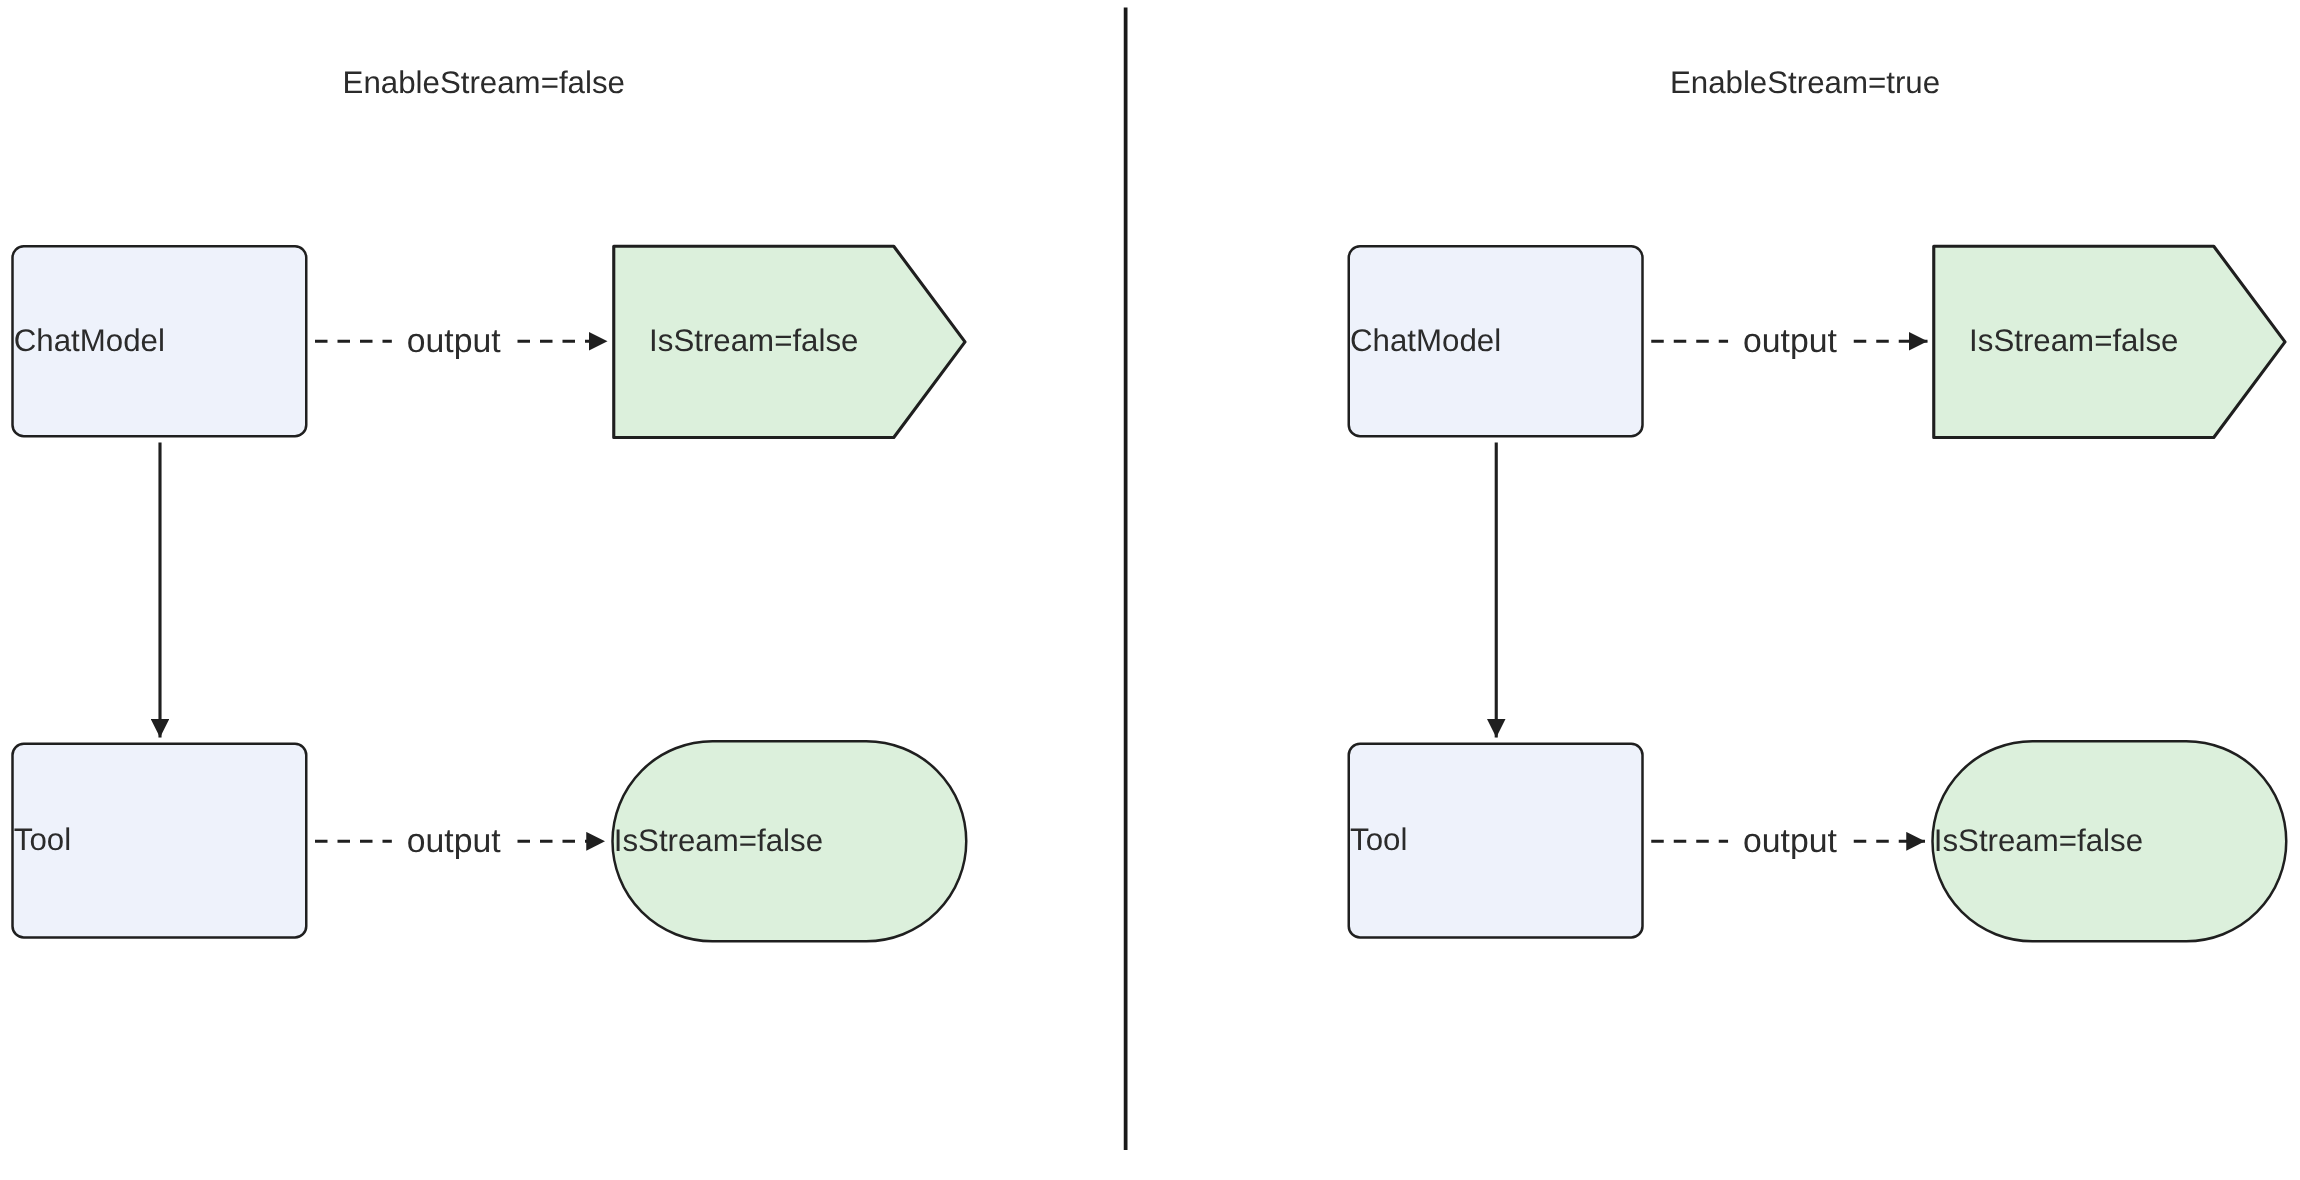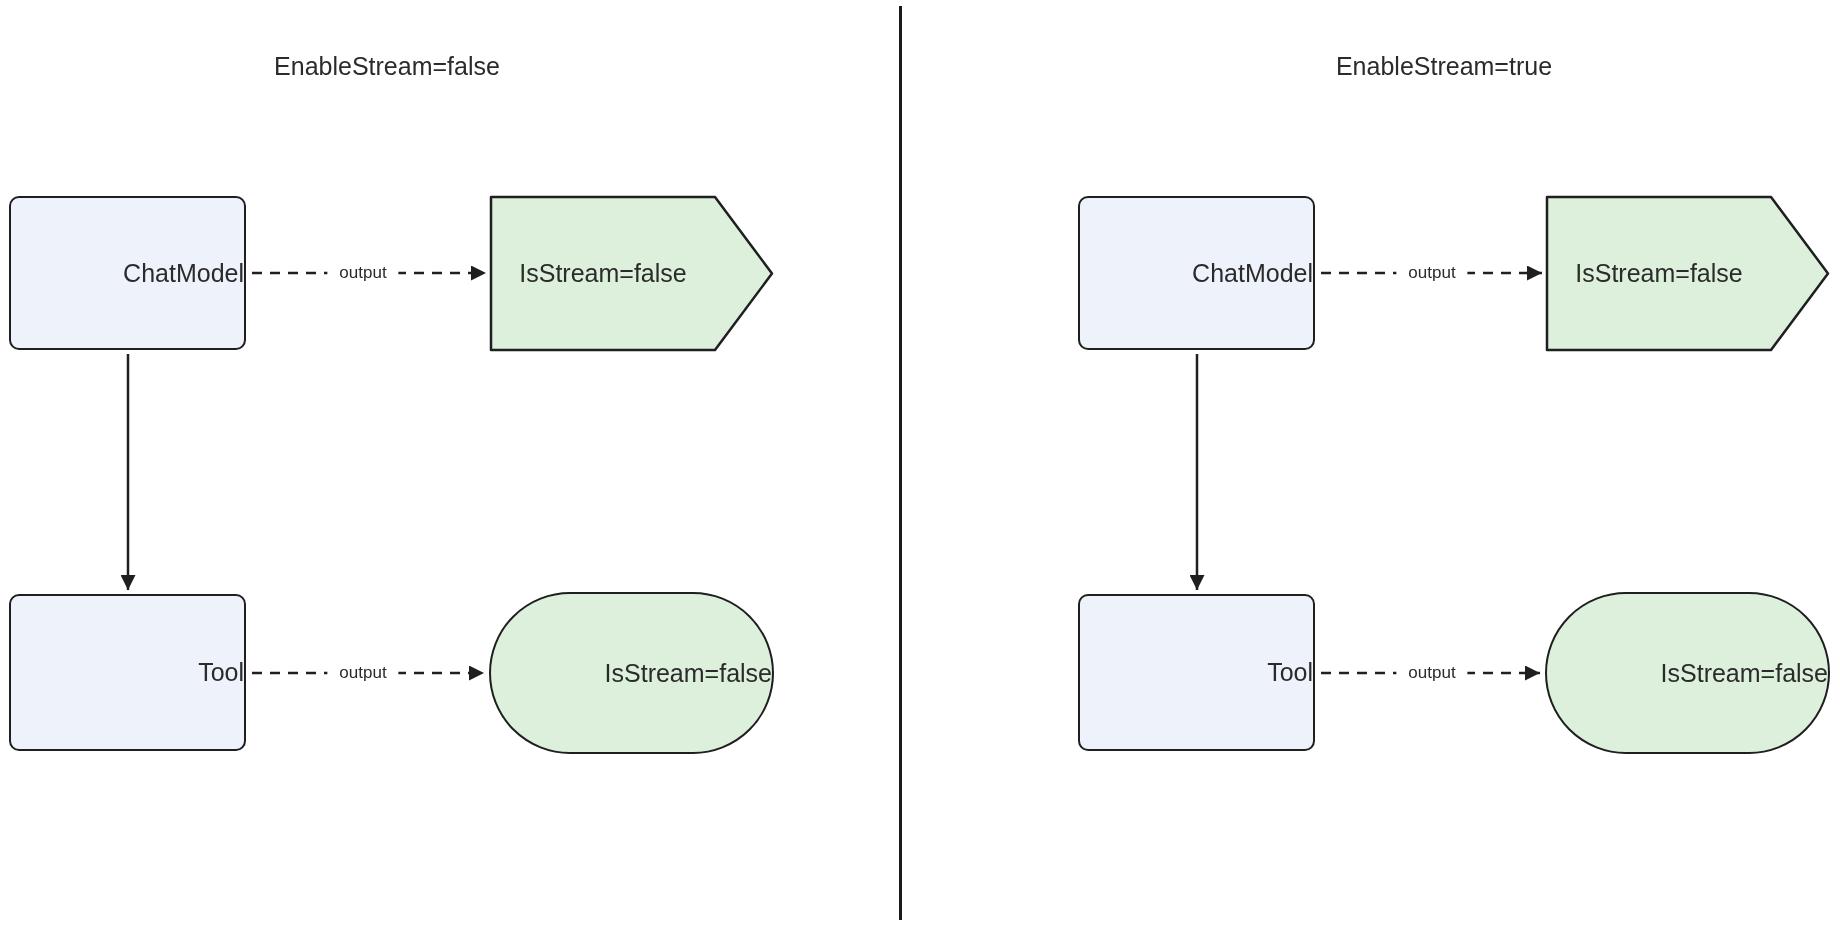--- a/index.html
+++ b/index.html
@@ -27,21 +27,21 @@
   .panel-title {
     position: absolute;
     text-align: center;
     font-size: 25px;
     color: var(--text, #2b2b2b);
   }
   .node {
     position: absolute;
     display: flex;
     align-items: center;
-    justify-content: flex-end;
+    justify-content: flex-start;
     font-size: 25px;
     box-sizing: border-box;
     text-align: center;
   }
   .node.blue {
     background: var(--node-fill, #eef2fb);
     border: 2.5px solid var(--node-border, #1f1f1f);
     border-radius: 10px;
   }
   .node.stadium {
@@ -88,21 +88,21 @@
   }
   .arrows line.solid {
     stroke: var(--edge, #1f1f1f);
     stroke-width: 2.5;
   }
   .edge-label {
     position: absolute;
     transform: translate(-50%, -50%);
     background: var(--background, #ffffff);
     padding: 2px 12px;
-    font-size: 17px;
+    font-size: 27px;
     color: var(--text, #2b2b2b);
     white-space: nowrap;
   }
 </style>
 </head>
 <body>
 
 <div class="canvas">
 
   <div class="divider"></div>

